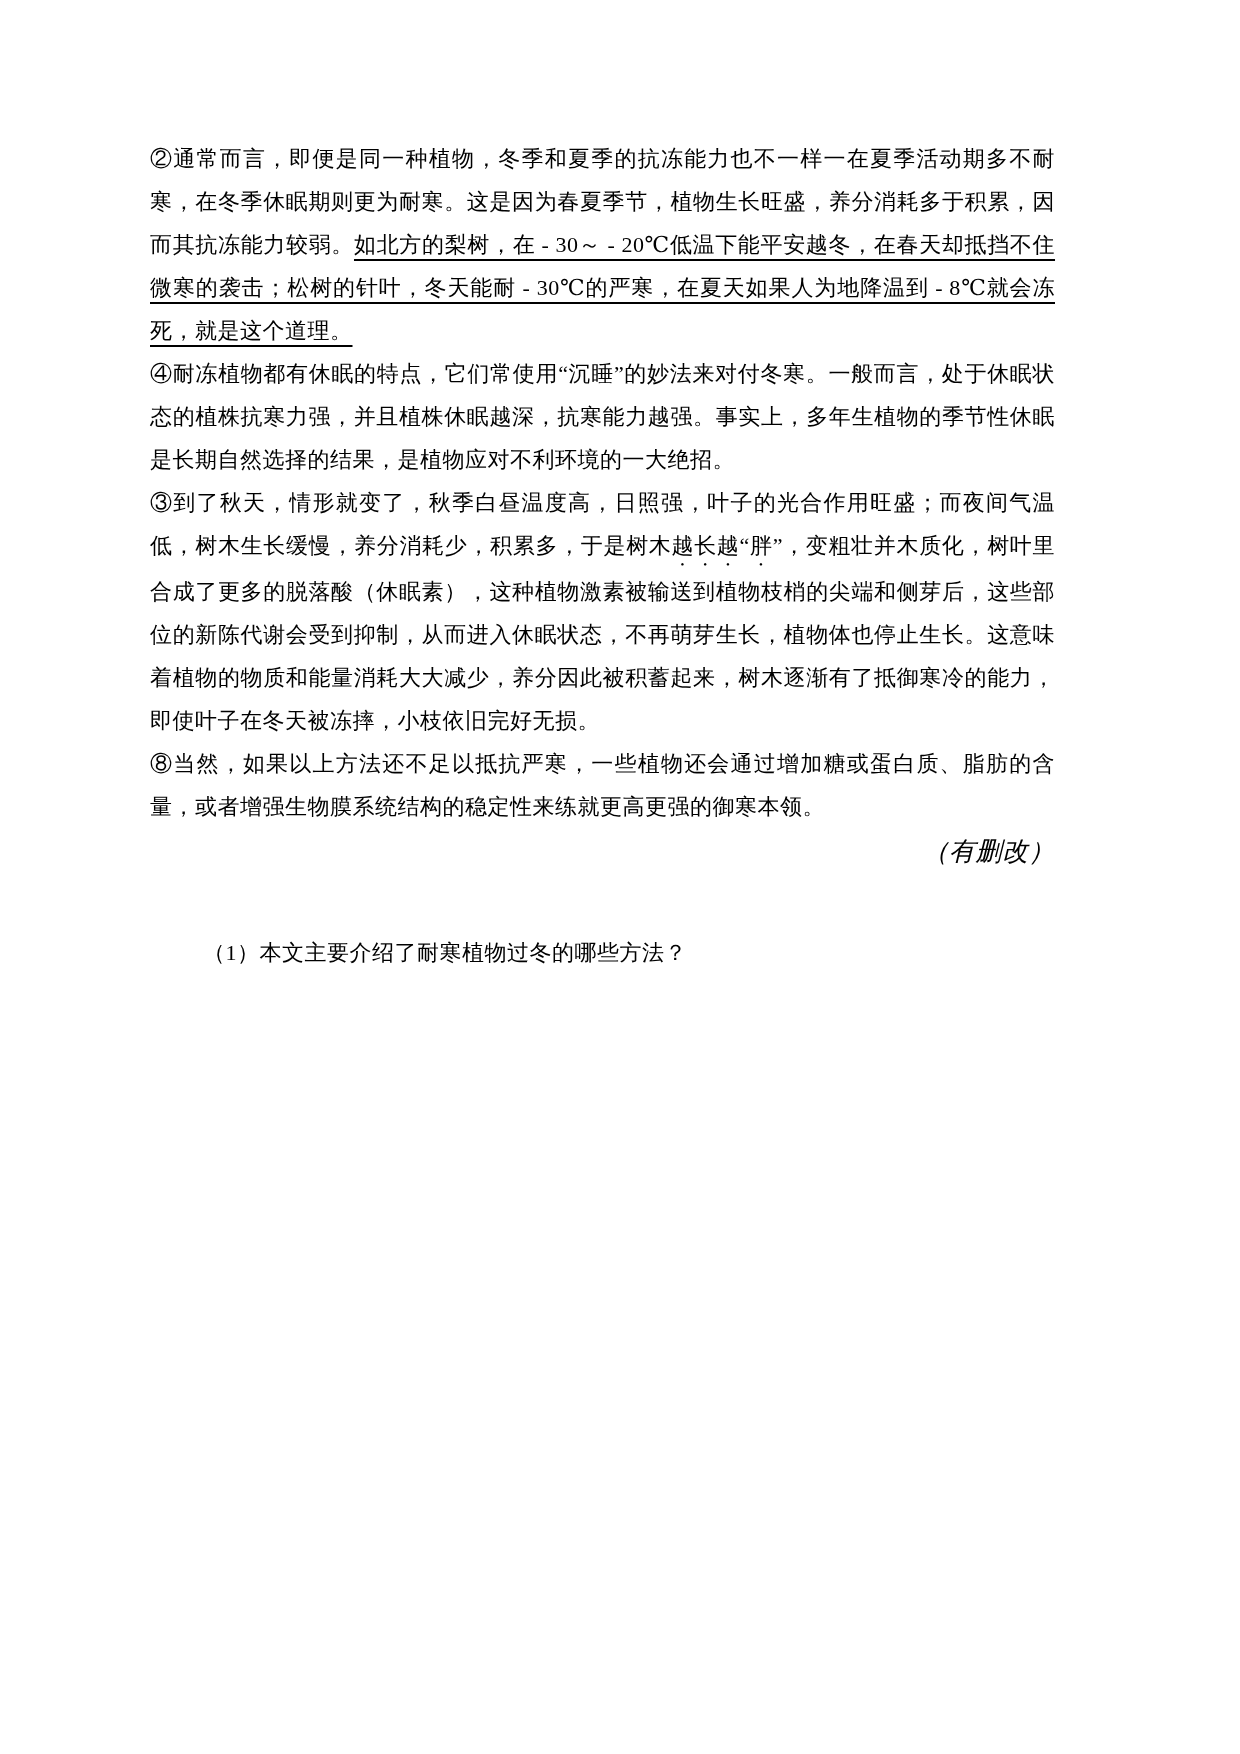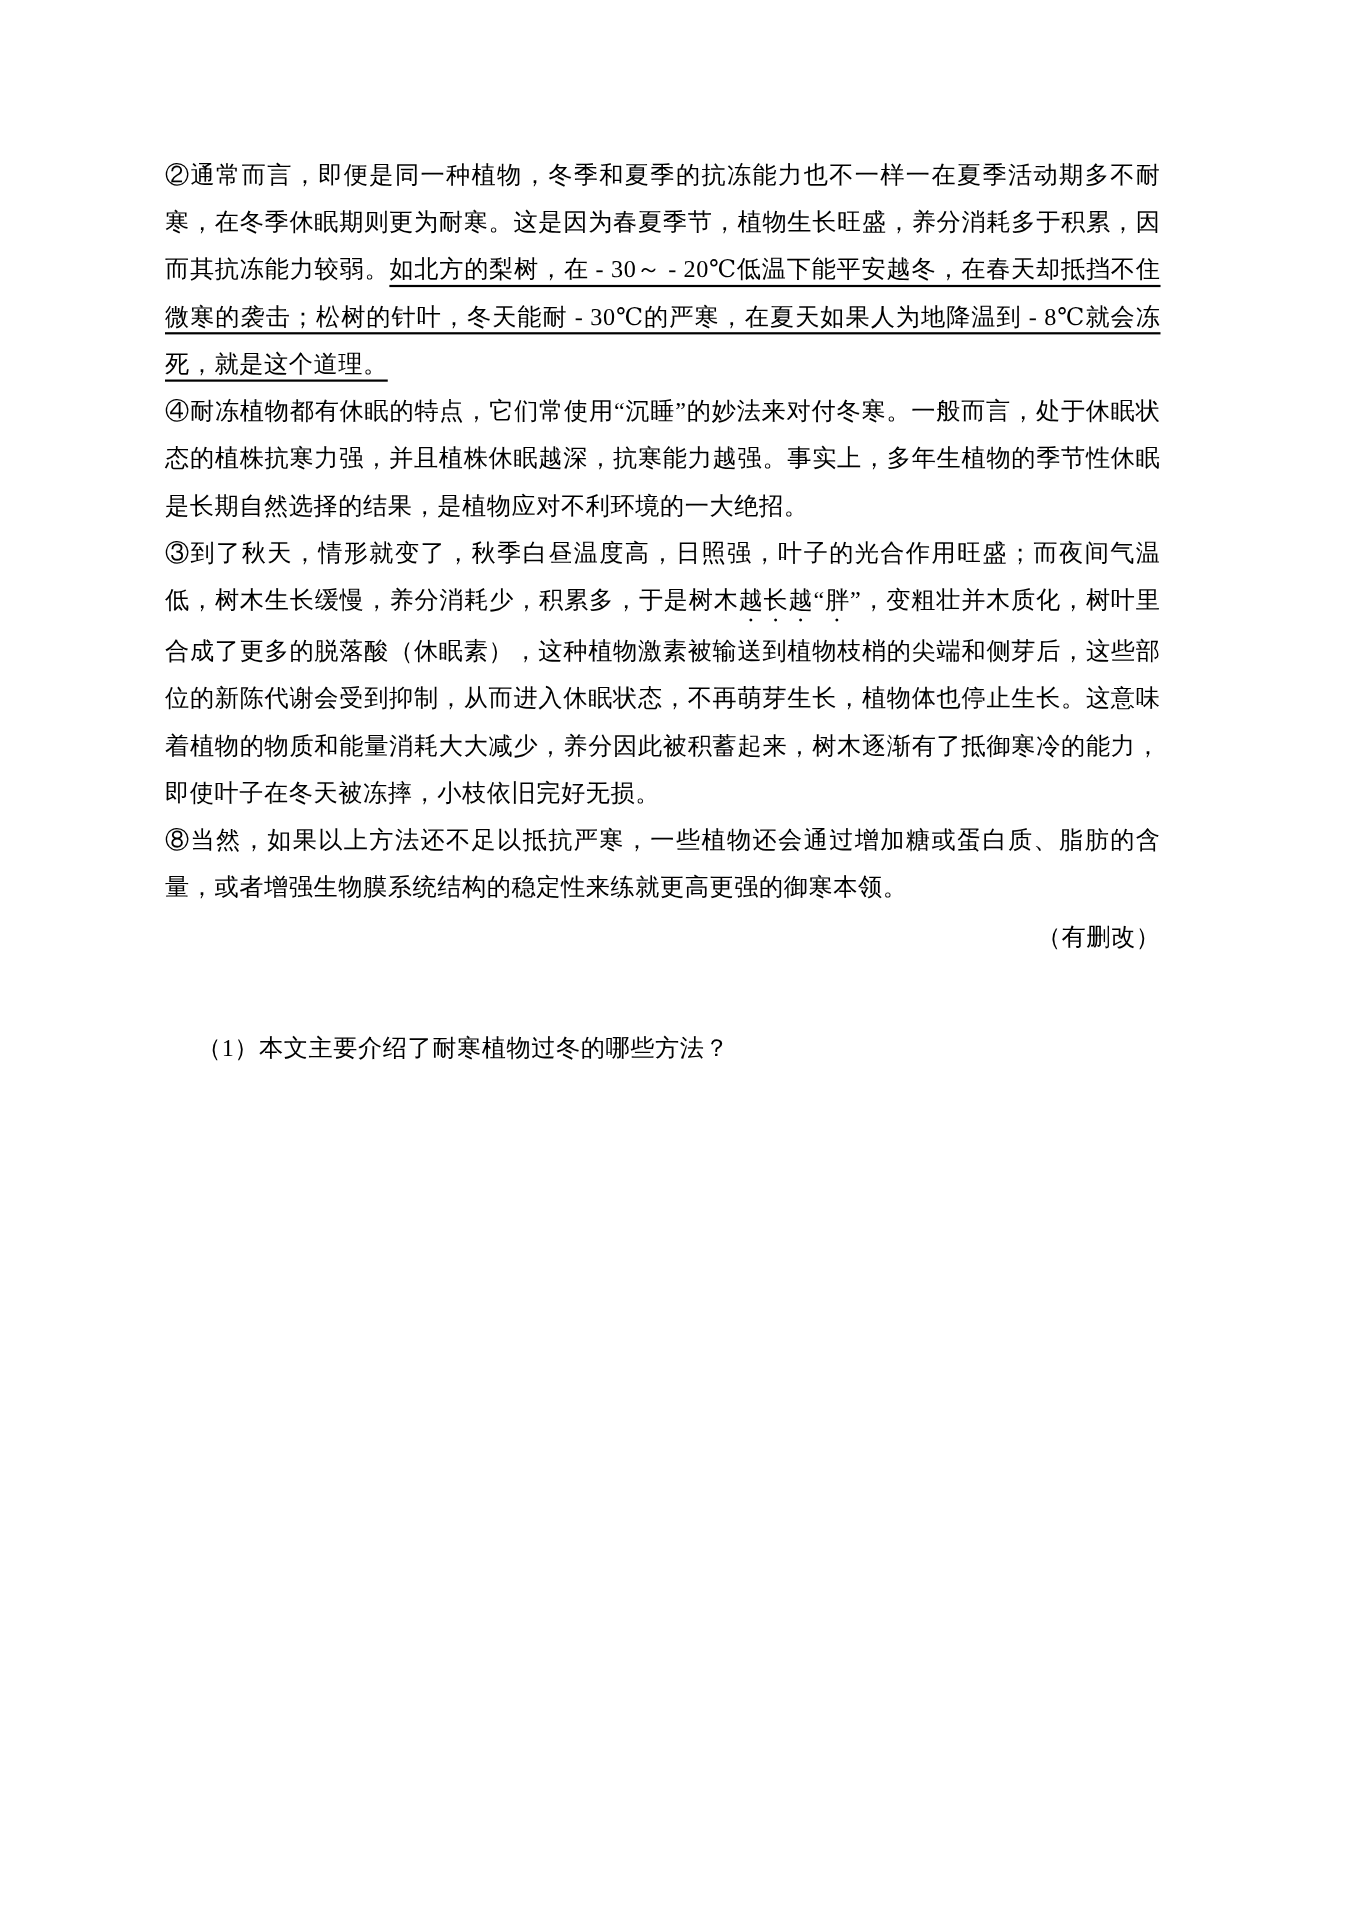--- a/index.html
+++ b/index.html
@@ -38,28 +38,29 @@
     text-decoration-color: #000;
   }
   .seg-em {
     -webkit-text-emphasis: filled dot;
     -webkit-text-emphasis-position: under right;
     text-emphasis: filled dot;
     text-emphasis-position: under right;
   }
   .attribution {
     margin-top: 2px;
-    font-size: 22px;
+    font-size: 26px;
     line-height: 43px;
     text-align: right;
     letter-spacing: 0.5px;
+    font-style: italic;
   }
   .question {
     margin-top: 58px;
-    margin-left: 29px;
+    margin-left: 53px;
     font-size: 22px;
     line-height: 43px;
     letter-spacing: 0.5px;
   }
   .footer {
     position: absolute;
     left: 0;
     top: 1620px;
     width: 100%;
     text-align: center;

